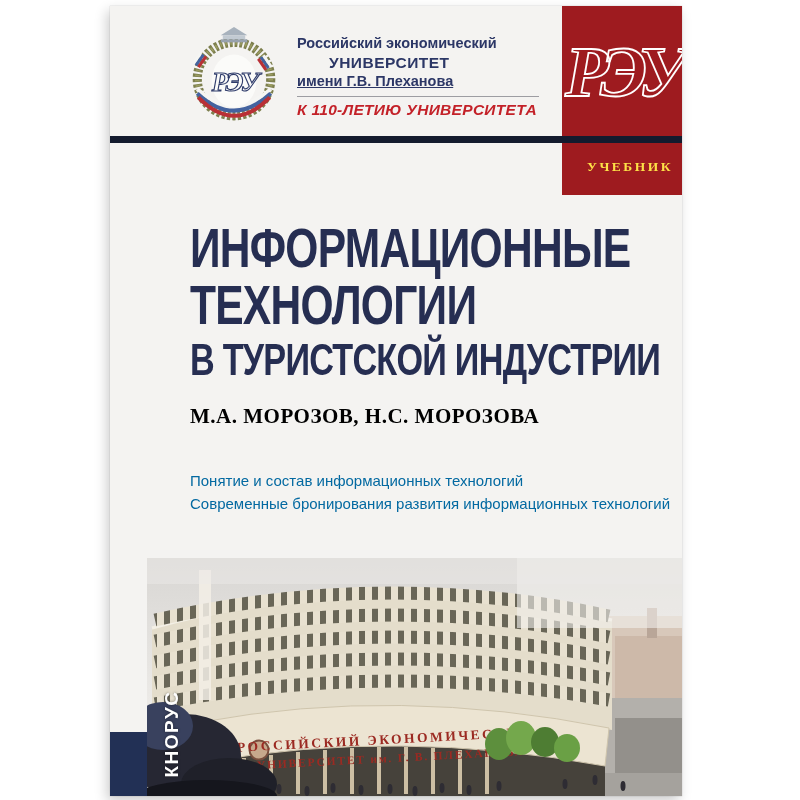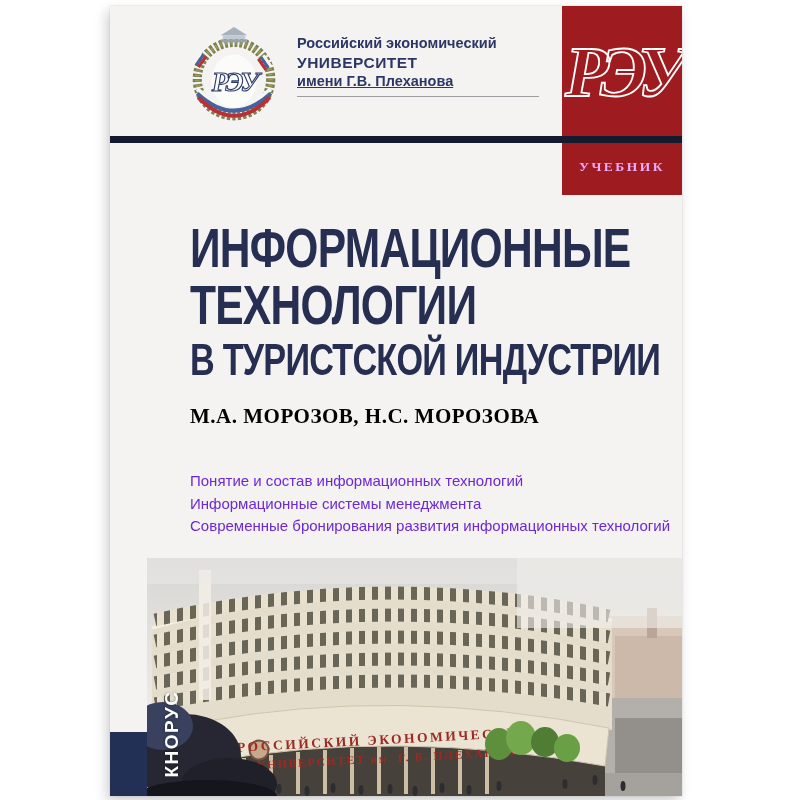--- a/index.html
+++ b/index.html
@@ -8,47 +8,47 @@
     font-family:"Liberation Sans",sans-serif;overflow:hidden;
   }
   .book{
     position:absolute;left:110px;top:6px;width:572px;height:790px;
     background:#f4f3f1;box-shadow:-3px 5px 12px rgba(0,0,0,.20), 0 0 1px rgba(0,0,0,.25);
   }
   
   .emblem-wrap{position:absolute;left:73px;top:18px;width:102px;height:102px;}
   .univ-block{position:absolute;left:187px;top:28px;width:280px;color:#2c3766;}
   .univ-line1{font-size:14.5px;font-weight:bold;line-height:19px;}
-  .univ-line2{font-size:15.5px;font-weight:bold;line-height:19px;letter-spacing:.5px;}
+  .univ-line2{font-size:15.5px;font-weight:bold;line-height:19px;letter-spacing:.5px;margin-left:32px;}
   .univ-line3{font-size:14.5px;font-weight:bold;line-height:19px;text-decoration:underline;}
   .univ-divider{width:242px;height:1px;background:#9d9da2;margin:5px 0 4px 0;}
   .anniversary{font-size:15.5px;font-weight:bold;font-style:italic;color:#c32128;letter-spacing:.3px;}
   
   .navy-rule{position:absolute;left:0;top:130px;width:572px;height:7px;background:#141b2e;z-index:5;}
   
   .red-badge{position:absolute;left:452px;top:0;width:120px;height:189px;background:#9e1b1f;z-index:4;}
   .badge-monogram{position:absolute;left:0;top:8px;width:120px;height:115px;}
   .badge-label{
-    position:absolute;left:0;top:153px;width:120px;text-align:center;color:#f0abfc;
+    position:absolute;left:8px;top:153px;width:120px;text-align:center;color:#fde047;
     font-family:"Liberation Serif",serif;font-weight:bold;font-size:13.5px;letter-spacing:2.5px;
   }
   
   .title-block{
     position:absolute;left:80px;top:213px;width:660px;color:#262e52;font-weight:bold;
     transform:scaleX(.76);transform-origin:left top;line-height:57px;letter-spacing:-1px;
   }
   .title-l12{font-size:56px;}
   .title-l3{font-size:45px;line-height:54px;}
   
   .authors{
     position:absolute;left:80px;top:398px;font-family:"Liberation Serif",serif;
     font-weight:bold;font-size:21px;color:#000000;letter-spacing:.5px;
   }
   
-  .topics{position:absolute;left:80px;top:464px;color:#6d28d9;font-size:15px;line-height:22.7px;}
+  .topics{position:absolute;left:80px;top:464px;color:#0369a1;font-size:15px;line-height:22.7px;}
   
   .photo{position:absolute;left:37px;top:552px;width:535px;height:238px;overflow:hidden;}
   .photo svg{display:block;}
   
   .publisher{
     position:absolute;left:17px;top:717px;width:90px;height:22px;line-height:22px;
     transform:rotate(-90deg);transform-origin:center;color:#fff;font-weight:bold;
     font-size:19px;letter-spacing:1.5px;text-align:center;z-index:6;
     text-shadow:0 0 3px rgba(0,0,0,.45);
   }
@@ -87,20 +87,21 @@
       <ellipse cx="50" cy="56" rx="22" ry="26" fill="#fbfbf9"></ellipse>
       <text x="50" y="66" text-anchor="middle" font-family="Liberation Serif, serif" font-style="italic" font-weight="bold" font-size="27" letter-spacing="-3" fill="none" stroke="#2f3c6b" stroke-width="1.1">РЭУ</text>
     </svg>
   </div>
 
   <div class="univ-block">
     <div class="univ-line1">Российский экономический</div>
     <div class="univ-line2">УНИВЕРСИТЕТ</div>
     <div class="univ-line3">имени Г.В. Плеханова</div>
     <div class="univ-divider"></div>
+    <div class="anniversary">К 110-ЛЕТИЮ УНИВЕРСИТЕТА</div>
   </div>
 
   <div class="navy-rule"></div>
 
   <div class="red-badge">
     <svg class="badge-monogram" width="120" height="115" viewBox="0 0 120 115">
       <text x="60" y="82" text-anchor="middle" font-family="Liberation Serif, serif" font-style="italic" font-weight="bold" font-size="72" letter-spacing="-9" fill="none" stroke="#ffffff" stroke-width="1.8">РЭУ</text>
     </svg>
     <div class="badge-label">УЧЕБНИК</div>
   </div>
@@ -108,21 +109,20 @@
   <div class="title-block">
     <div class="title-l12">ИНФОРМАЦИОННЫЕ</div>
     <div class="title-l12">ТЕХНОЛОГИИ</div>
     <div class="title-l3">В ТУРИСТСКОЙ ИНДУСТРИИ</div>
   </div>
 
   <div class="authors">М.А. МОРОЗОВ, Н.С. МОРОЗОВА</div>
 
   <div class="topics">
     <div>Понятие и состав информационных технологий</div>
-    <div>Информационные системы менеджмента</div>
     <div>Современные бронирования развития информационных технологий</div>
   </div>
 
   <div class="photo">
     <svg width="535" height="238" viewBox="0 0 535 238">
       <defs>
         <linearGradient id="sky" x1="0" y1="0" x2="0" y2="1">
           <stop offset="0" stop-color="#d8d6d3"></stop>
           <stop offset="0.6" stop-color="#eceae7"></stop>
           <stop offset="1" stop-color="#f1efec"></stop>

